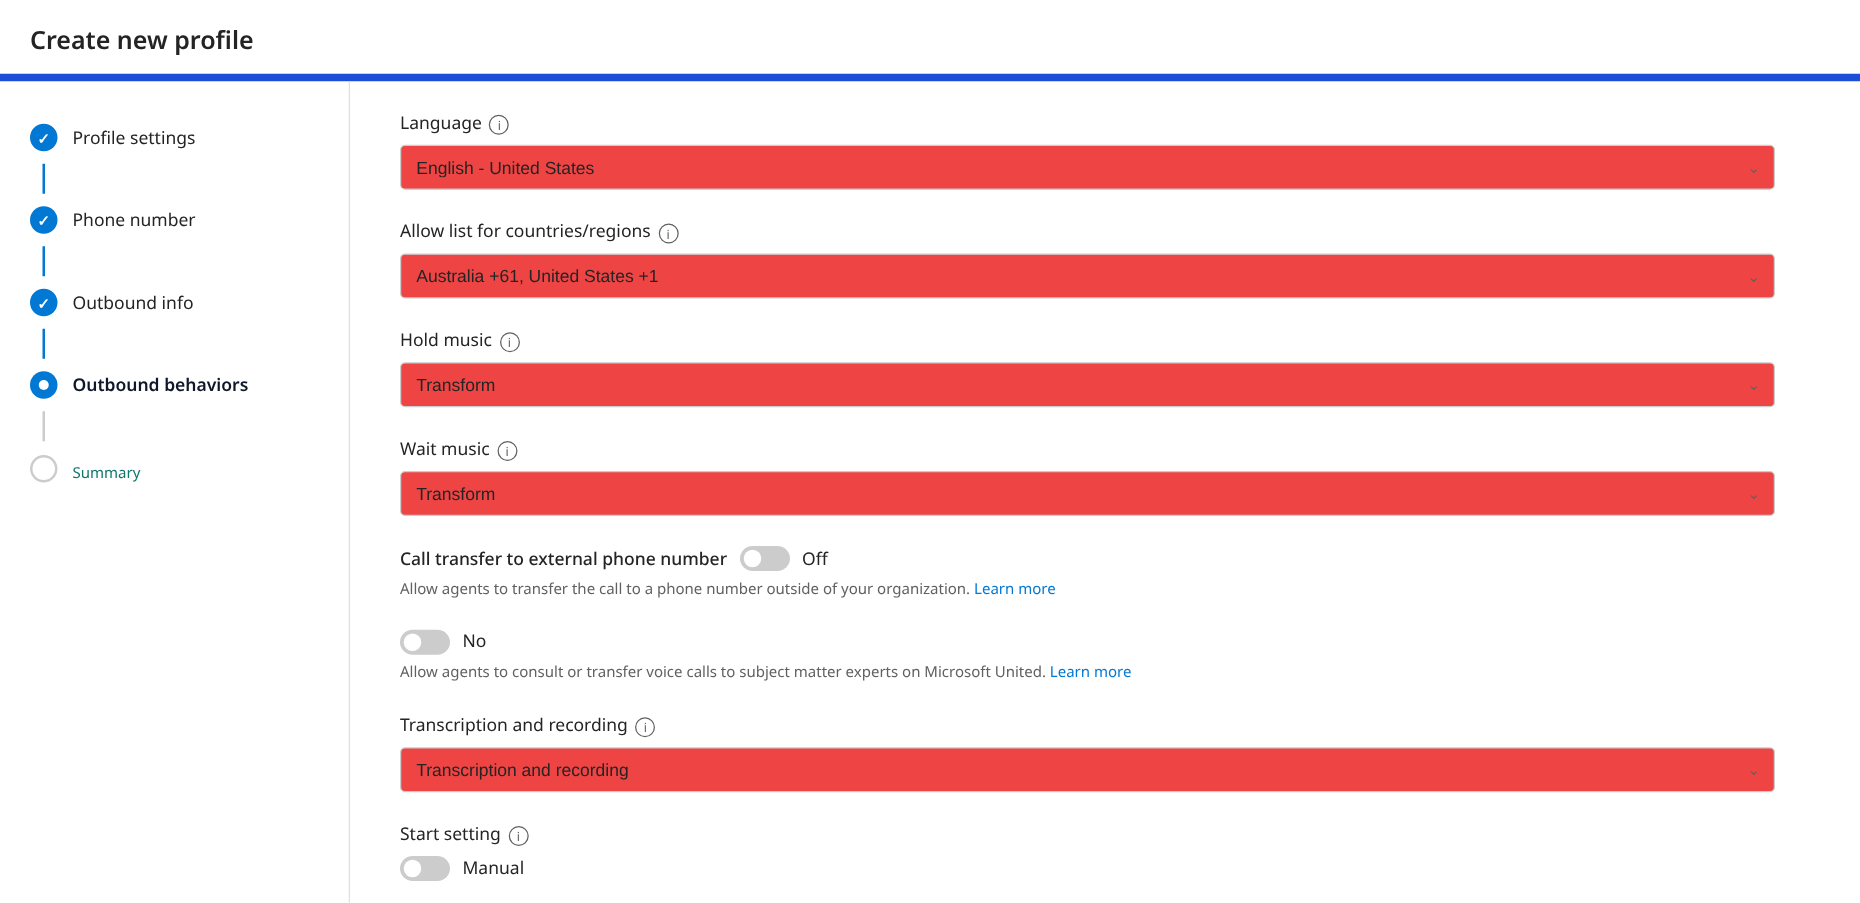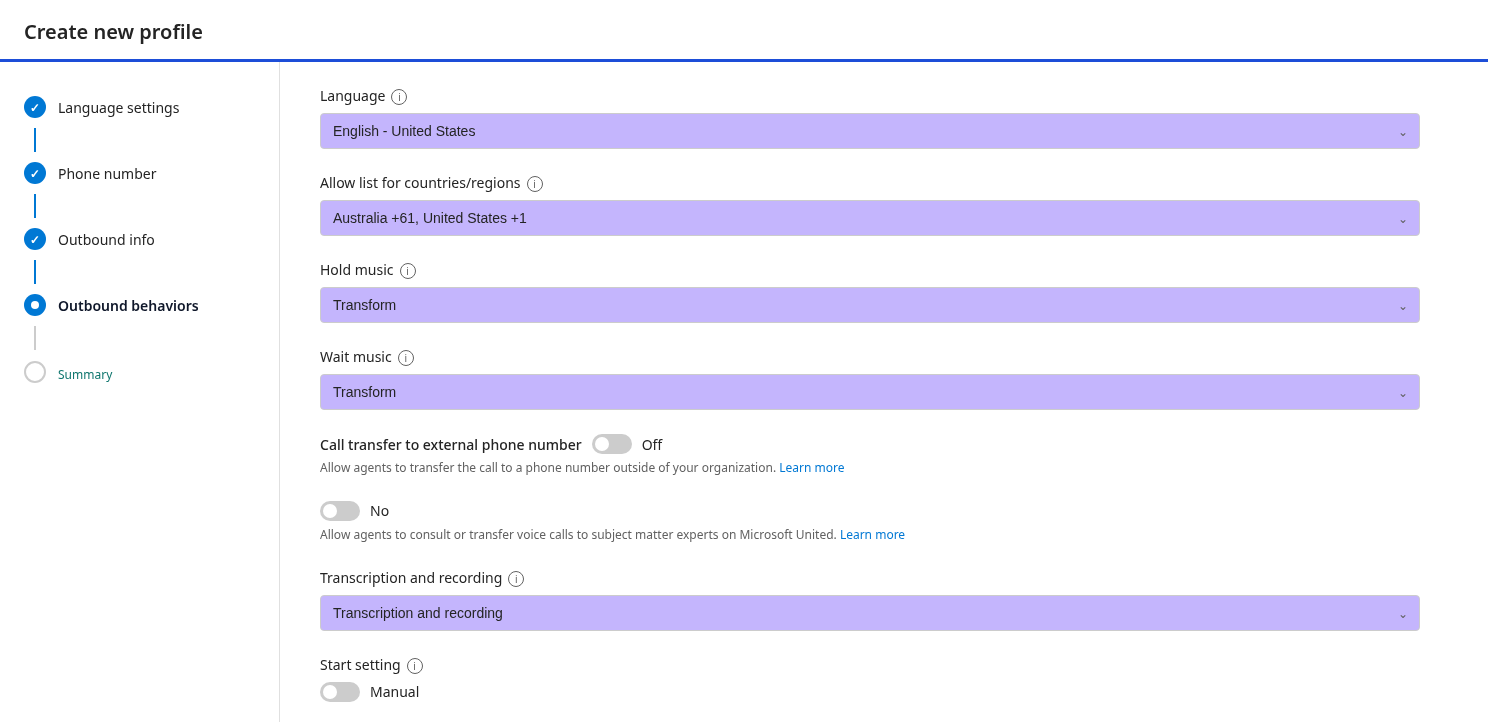--- a/index.html
+++ b/index.html
@@ -8,21 +8,21 @@
       font-size: 14px;
       color: #242424;
       background: #fff;
       height: 722px;
       width: 1488px;
       overflow: hidden;
     }
 
     .page-header {
       padding: 18px 24px 14px 24px;
-      border-bottom: 3px solid #1d4ed8;
+      border-bottom: 6px solid #1d4ed8;
     }
 
     .page-title {
       font-size: 20px;
       font-weight: 600;
       color: #242424;
     }
 
     .layout {
       display: flex;
@@ -151,21 +151,21 @@
       font-size: 12px;
     }
 
     select {
       width: 100%;
       border: 1px solid #ccc;
       border-radius: 4px;
       padding: 9px 36px 9px 12px;
       font-size: 14px;
       color: #242424;
-      background: #c4b5fd;
+      background: #ef4444;
       appearance: none;
       cursor: pointer;
       outline: none;
     }
 
     
     .toggle-row {
       display: flex;
       align-items: center;
       gap: 10px;
@@ -252,21 +252,21 @@
 </div>
 
 <div class="layout">
 
   <nav class="sidebar">
 
     <div class="sidebar-item">
       <div class="step-circle completed">
         <span>✓</span>
       </div>
-      <span class="step-label">Language settings</span>
+      <span class="step-label">Profile settings</span>
     </div>
 
     <div class="step-connector completed"></div>
 
     <div class="sidebar-item">
       <div class="step-circle completed">
         <span>✓</span>
       </div>
       <span class="step-label">Phone number</span>
     </div>

